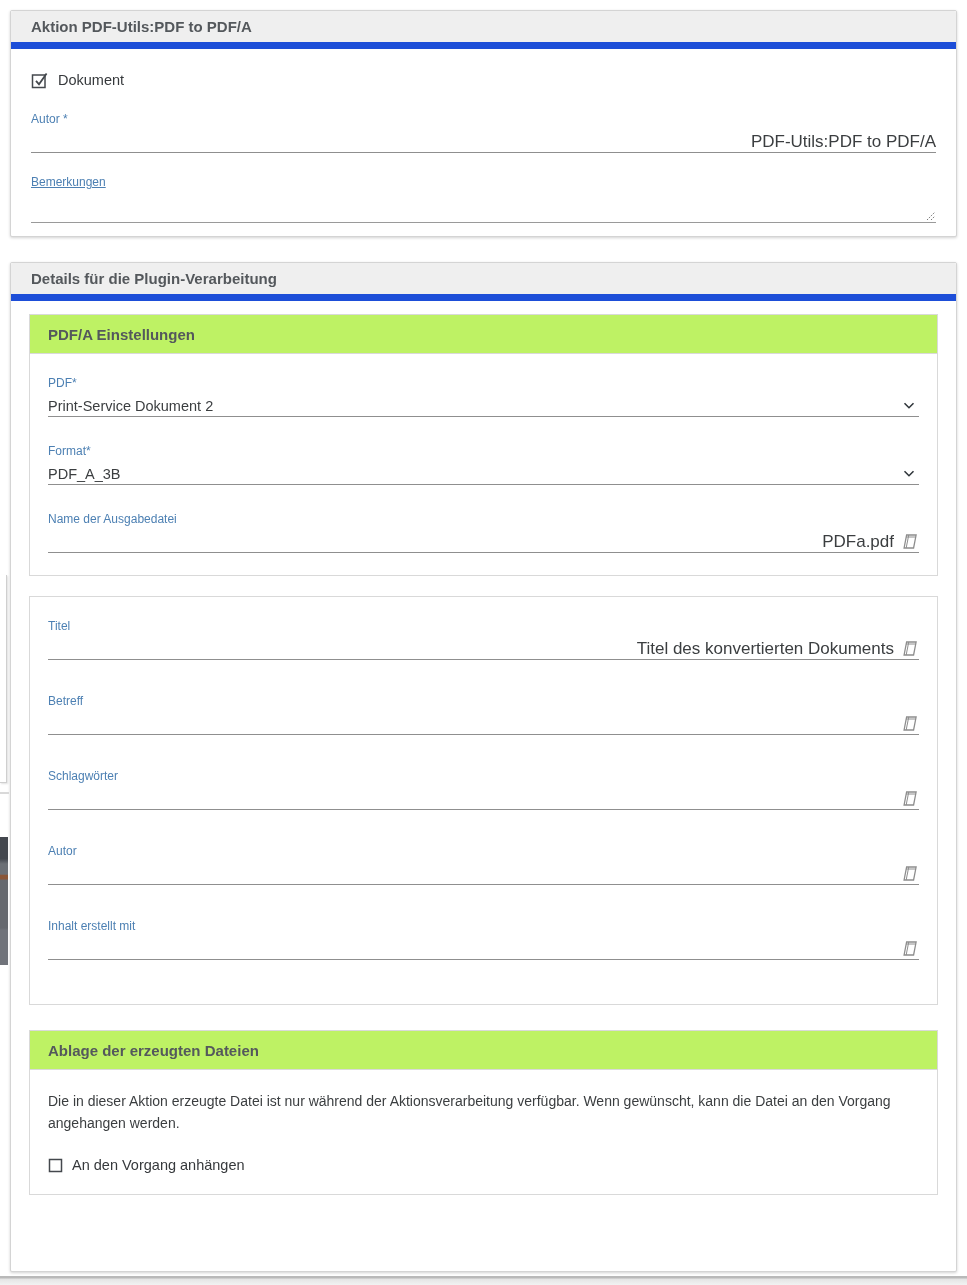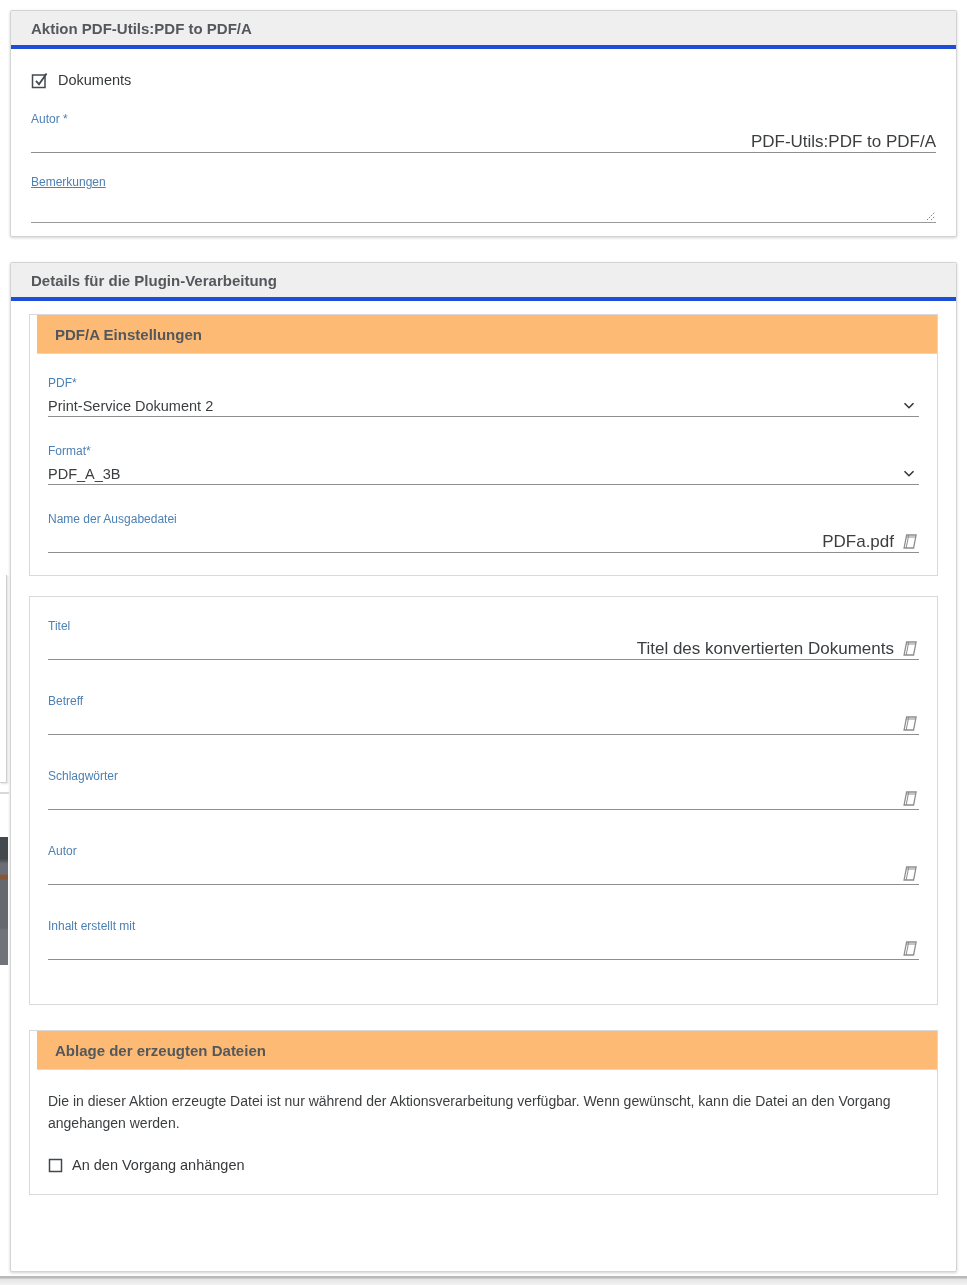--- a/index.html
+++ b/index.html
@@ -5,38 +5,38 @@
   * { margin:0; padding:0; box-sizing:border-box; }
   html,body { width:967px; height:1285px; background:#ffffff;
     font-family:"Liberation Sans", sans-serif; position:relative; overflow:hidden; }
 
   .card {
     position:absolute; left:10px; width:947px; background:#ffffff;
     border:1px solid #d4d4d4; border-radius:2px;
     box-shadow:0 1px 3px rgba(0,0,0,0.18);
   }
   .card-header {
-    background:#efefef; border-bottom:4px solid #1d4ed8;
+    background:#efefef; border-bottom:7px solid #1d4ed8;
     height:38px; display:flex; align-items:center; padding:0 20px;
     font-size:15px; font-weight:bold; color:#54585c;
     border-radius:2px 2px 0 0;
   }
   #action-card { top:10px; height:227px; }
   #details-card { top:262px; height:1010px; }
 
   .card-body { padding:0 20px; }
 
   
   .panel {
     margin:0 18px; border:1px solid #d9d9d9; background:#ffffff;
   }
   .panel-header {
-    background:#fdba74; border-bottom:1px solid #d9d9d9;
+    background:#bef264; border-bottom:1px solid #d9d9d9;
     height:39px; display:flex; align-items:center; padding:0 18px;
-    font-size:15px; font-weight:bold; color:#54585c;margin-left:7px;
+    font-size:15px; font-weight:bold; color:#54585c;
   }
   .panel-body { padding:22px 18px 4px 18px; }
 
   
   .field { margin-bottom:27px; }
   .field-label { font-size:12px; color:#4d80b3; margin-bottom:5px; display:block; }
   .field-row {
     display:flex; align-items:center; height:22px;
     border-bottom:1px solid #8f8f8f; position:relative;
   }
@@ -97,21 +97,21 @@
   </div>
   <div class="card-body" style="padding-top:22px;">
 
     <div class="checkbox-row" style="margin-bottom:23px;">
       <span>
         <svg width="18" height="18" viewBox="0 0 18 18">
           <rect x="1.5" y="4" width="12.5" height="12.5" fill="none" stroke="#44484d" stroke-width="1.5"></rect>
           <path d="M5 9.8 L8 13.3 L15.6 2.6" fill="none" stroke="#44484d" stroke-width="1.8"></path>
         </svg>
       </span>
-      <span class="cb-label">Dokuments</span>
+      <span class="cb-label">Dokument</span>
     </div>
 
     <div class="field" style="margin-bottom:22px;">
       <span class="field-label">Autor *</span>
       <div class="field-row">
         <input type="text" readonly="" value="PDF-Utils:PDF to PDF/A" style="">
       </div>
     </div>
 
     <div class="field" style="margin-bottom:0;">

